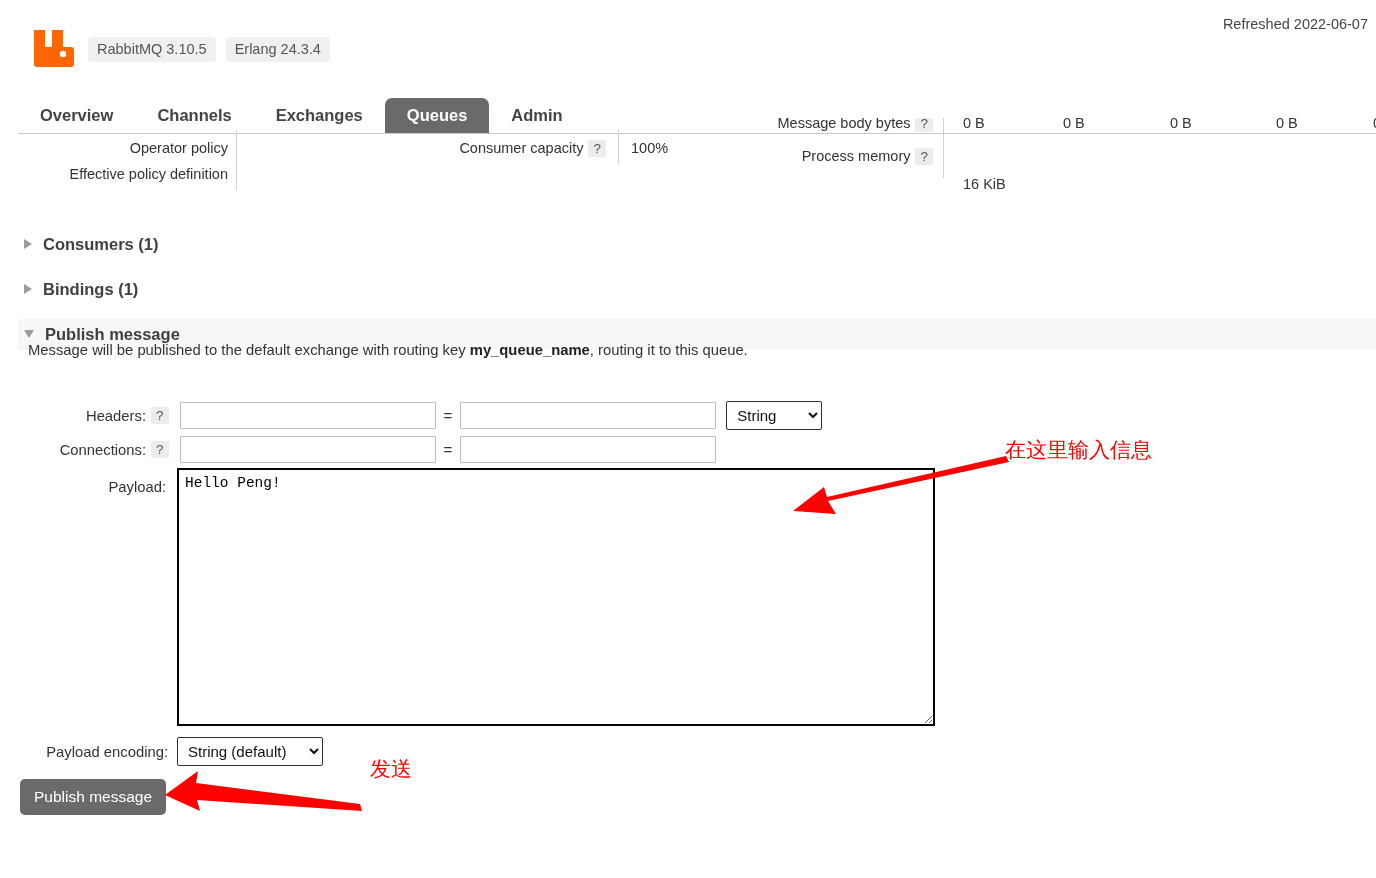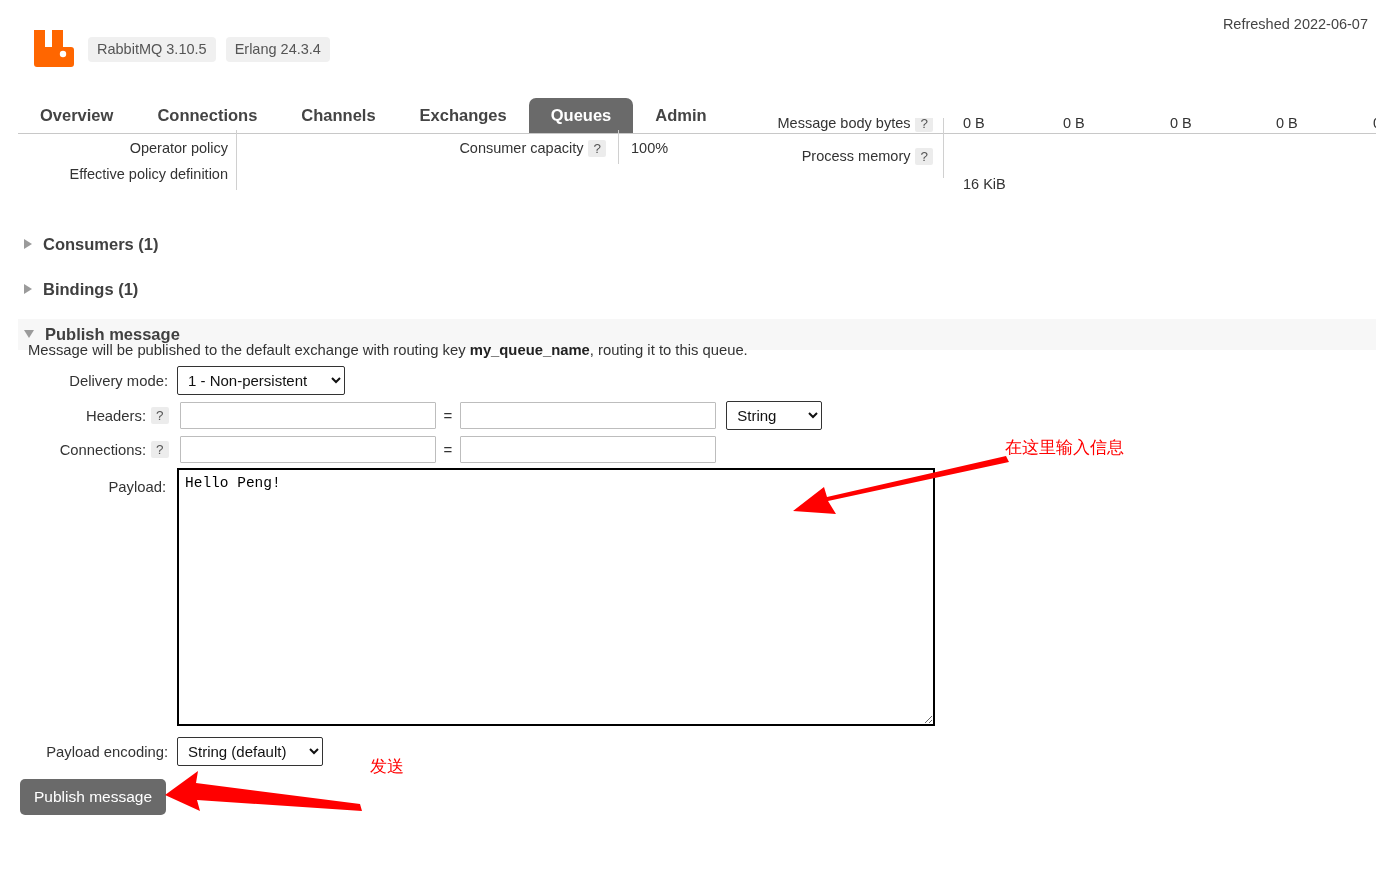--- a/index.html
+++ b/index.html
@@ -113,21 +113,21 @@
     font-family: "Liberation Sans", sans-serif;
     font-size: 15.5px; border: 0; border-radius: 5px;
     padding: 9px 14px; cursor: pointer;
   }
 
   
   .anno-layer { position: absolute; left: 0; top: 0; width: 1376px; height: 878px; pointer-events: none; }
   .anno-text {
     position: absolute; color: #ff0000;
     font-family: "DejaVu Sans", sans-serif;
-    font-size: 17px; white-space: nowrap;
+    font-size: 21px; white-space: nowrap;
   }
 </style>
 </head>
 <body>
 
 <div id="page">
 
   <div class="refreshed">Refreshed 2022-06-07</div>
 
   <div class="brandrow">
@@ -138,21 +138,20 @@
       </svg>
     </div>
     <div class="badges">
       <span class="badge">RabbitMQ 3.10.5</span>
       <span class="badge">Erlang 24.3.4</span>
     </div>
   </div>
 
   <div class="tabs">
     <div class="tab">Overview</div>
-    <div class="tab">Connections</div>
     <div class="tab">Channels</div>
     <div class="tab">Exchanges</div>
     <div class="tab active">Queues</div>
     <div class="tab">Admin</div>
   </div>
   <div class="hrule"></div>
 
   <div class="stats">
     <div class="vdiv" style="left:218px; top:12px; height:60px;"></div>
     <div class="vdiv" style="left:600px; top:12px; height:34px;"></div>
@@ -193,27 +192,20 @@
 
   <div class="section shaded" style="top:303px;">
     <span class="caret-down"></span>
     <span>Publish message</span>
   </div>
 
   <div class="desc">
     <span>Message will be published to the default exchange with routing key </span><b>my_queue_name</b><span>, routing it to this queue.</span>
   </div>
 
-  <div class="frow" style="left:28px; top:366px; width:320px;">
-    <div class="flabel" style="width:140px;">Delivery mode:</div>
-    <select class="ui" style="margin-left:9px; width:168px;">
-      <option>1 - Non-persistent</option>
-      <option>2 - Persistent</option>
-    </select>
-  </div>
 
   <div class="frow" style="left:28px; top:401px; width:800px;">
     <div class="flabel" style="width:118px;">Headers:</div>
     <span class="qmark">?</span>
     <input class="ui" style="margin-left: 11px; width: 256px;" placeholder="">
     <span class="eq" style="margin:0 8px;">=</span>
     <input class="ui" style="width: 256px;" placeholder="">
     <select class="ui" style="margin-left:10px; width:96px;">
       <option>String</option>
       <option>Number</option>

